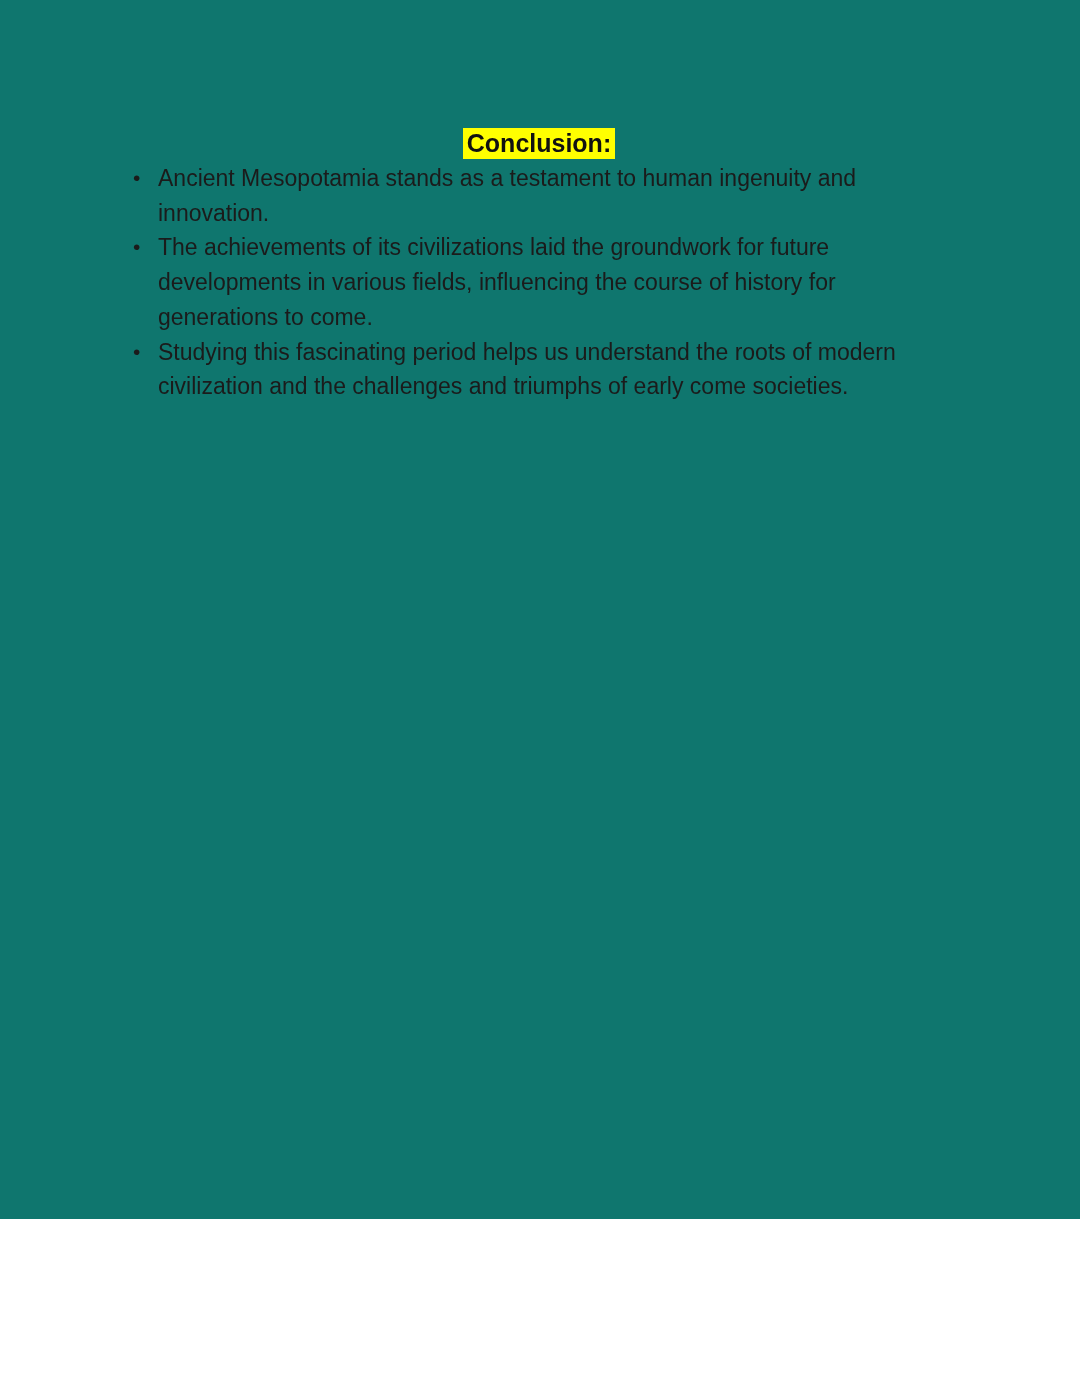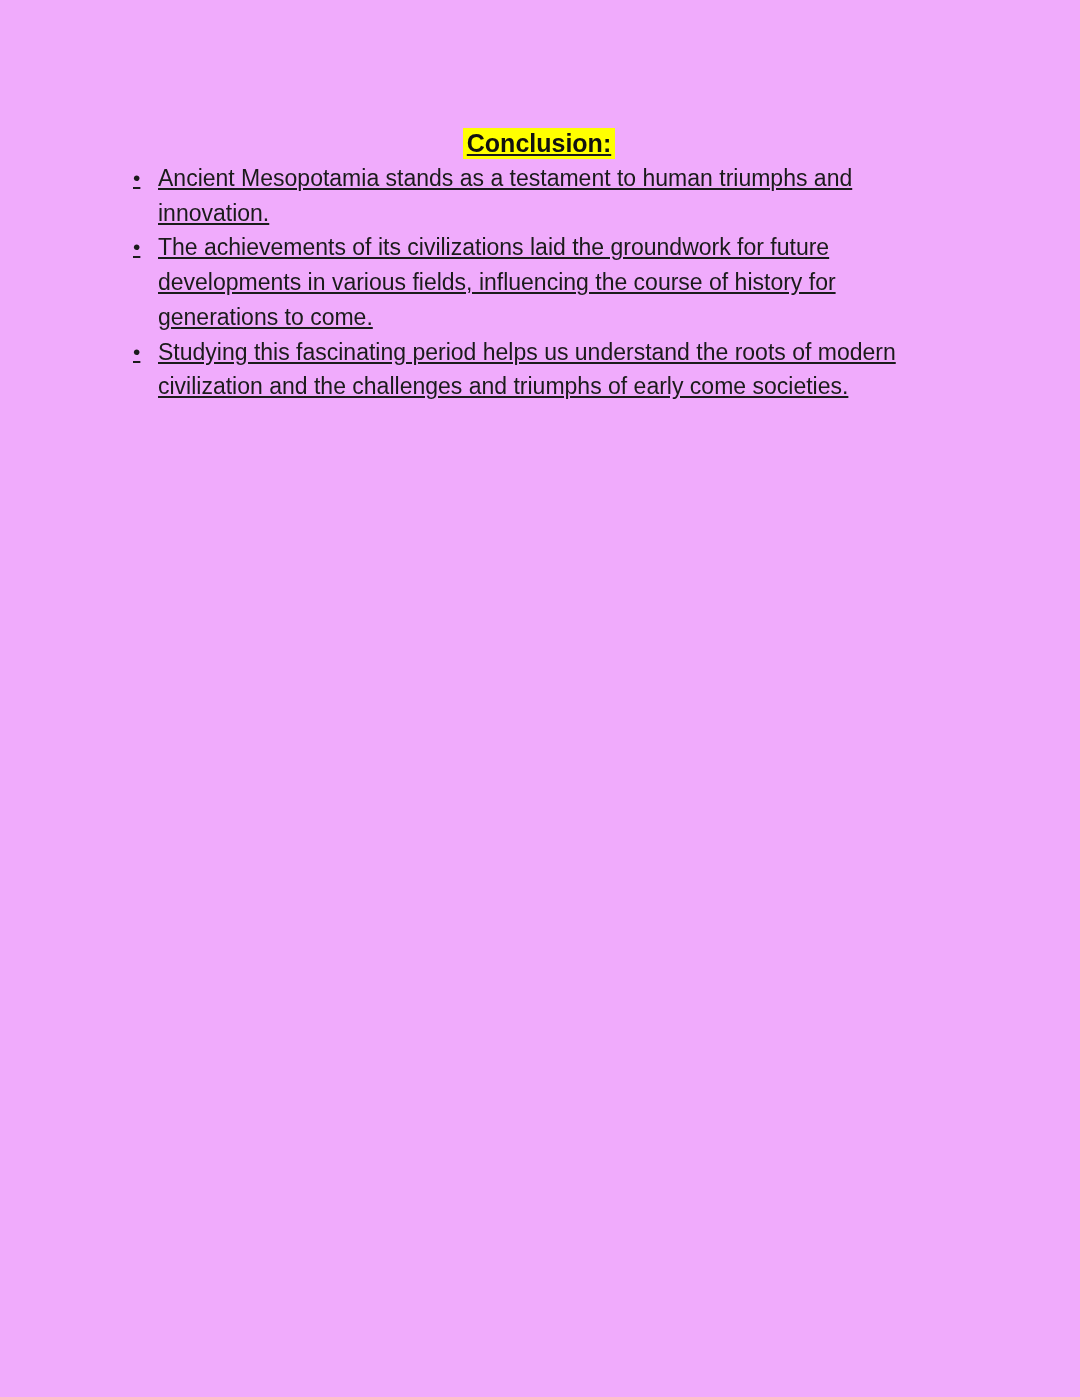--- a/index.html
+++ b/index.html
@@ -3,27 +3,26 @@
 <meta charset="utf-8">
 <style>
   html, body {
     margin: 0;
     padding: 0;
     background: #ffffff;
   }
   .page {
     position: relative;
     width: 1080px;
-    height: 1397px;
-    background: #f0abfc;
+    height: 1219px;
+    background: #0f766e;
     font-family: "Liberation Sans", sans-serif;
     color: #1b1b1b;
     overflow: hidden;
     box-sizing: border-box;
-    text-decoration: underline;
   }
   .content {
     padding: 126px 128px 0 126px;
     box-sizing: border-box;
   }
   .heading {
     margin: 0;
     text-align: center;
     font-size: 25px;
     font-weight: 700;
@@ -61,21 +60,21 @@
 <body>
 
 <div class="page">
   <div class="content">
 
     <h1 class="heading"><span class="hl">Conclusion:</span></h1>
 
     <ul class="bullets">
       <li class="bullet">
         <span class="marker">•</span>
-        <span class="text">Ancient Mesopotamia stands as a testament to human triumphs and innovation.</span>
+        <span class="text">Ancient Mesopotamia stands as a testament to human ingenuity and innovation.</span>
       </li>
       <li class="bullet">
         <span class="marker">•</span>
         <span class="text">The achievements of its civilizations laid the groundwork for future developments in various fields, influencing the course of history for generations to come.</span>
       </li>
       <li class="bullet">
         <span class="marker">•</span>
         <span class="text">Studying this fascinating period helps us understand the roots of modern civilization and the challenges and triumphs of early come societies.</span>
       </li>
     </ul>

